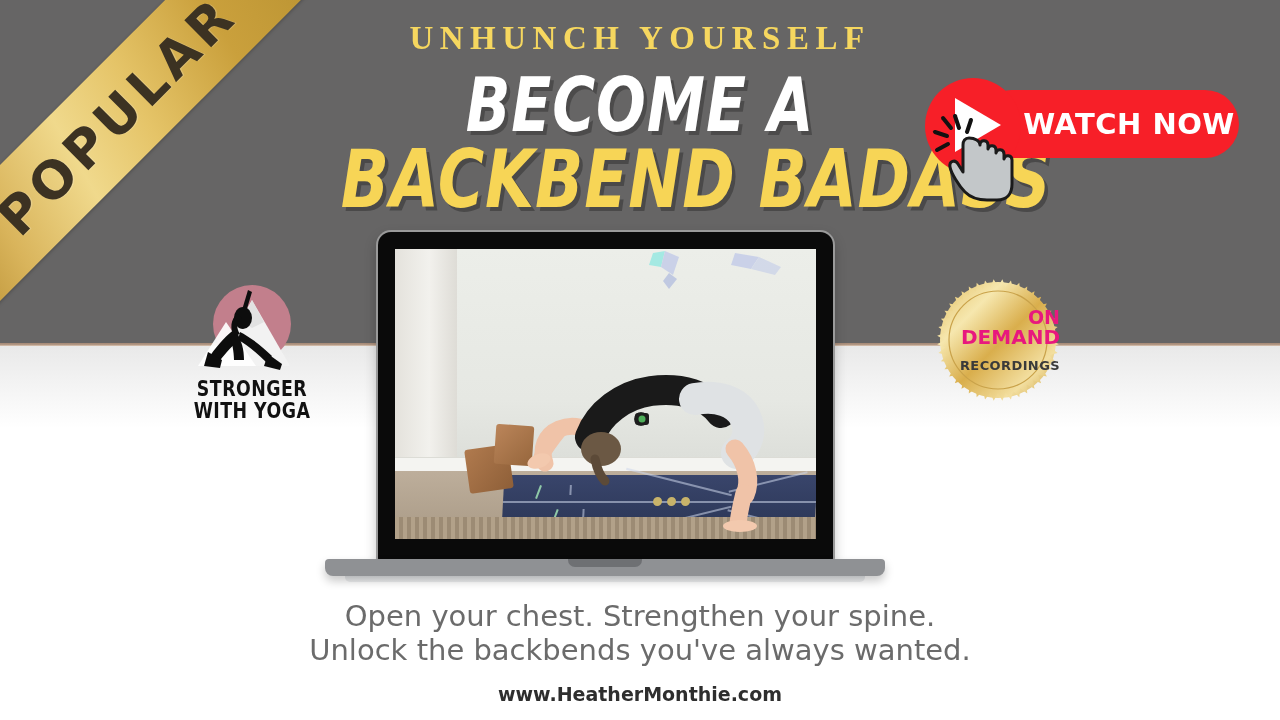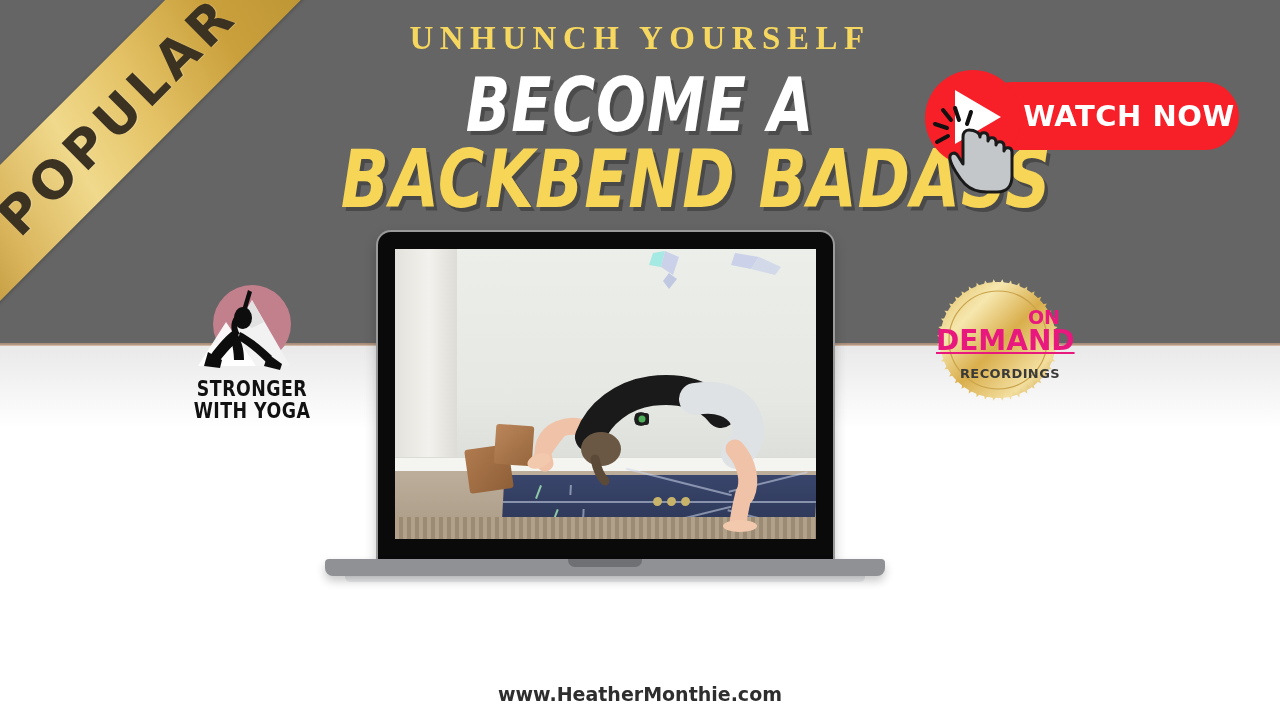--- a/index.html
+++ b/index.html
@@ -41,21 +41,21 @@
     font-family:"DejaVu Sans Condensed","Liberation Sans Narrow","Liberation Sans",sans-serif;
     font-weight:700;font-style:italic;line-height:.92;
     transform:scaleX(.88);transform-origin:center center;white-space:nowrap;
   }
   .h-white{font-size:74px;color:#ffffff;margin-top:16px;
            text-shadow:4px 4px 0 rgba(40,40,40,.42);letter-spacing:1px;}
   .h-yellow{font-size:80px;color:#f7d556;margin-top:4px;
             text-shadow:4px 4px 0 rgba(40,40,40,.45);letter-spacing:1px;}
 
   
-  .cta{position:absolute;left:925px;top:70px;width:320px;height:92px;}
+  .cta{position:absolute;left:925px;top:78px;width:320px;height:92px;}
   .cta-pill{position:absolute;left:52px;top:12px;width:262px;height:68px;
             background:#f71f28;border-radius:34px;
             display:flex;align-items:center;justify-content:center;
             padding-left:42px;box-sizing:border-box;}
   .cta-pill span{color:#fff;font-size:29px;font-weight:700;letter-spacing:.5px;
                  font-family:"DejaVu Sans", sans-serif;}
   .cta-badge{position:absolute;left:0;top:0;width:96px;height:96px;border-radius:50%;
              background:#f71f28;}
   .cta-badge svg{position:absolute;left:0;top:0;}
 
@@ -66,21 +66,21 @@
              font-family:"DejaVu Sans Condensed","Liberation Sans Narrow","Liberation Sans",sans-serif;
              font-weight:700;font-size:21px;line-height:1.06;color:#111;letter-spacing:.5px;
              transform:scaleX(.92);}
 
   
   .seal{position:absolute;left:936px;top:278px;width:124px;height:124px;}
   .seal svg{position:absolute;left:0;top:0;}
   .seal-text{position:absolute;left:0;top:30px;width:124px;text-align:right;}
   .seal-l1,.seal-l2{color:#e8187e;font-weight:700;font-family:"DejaVu Sans", sans-serif;line-height:1.02;}
   .seal-l1{font-size:19px;}
-  .seal-l2{font-size:28px;text-decoration:underline;}
+  .seal-l2{font-size:20px;}
   .seal-l3{color:#3a3a3a;font-weight:700;font-size:13px;letter-spacing:.4px;margin-top:10px;
            font-family:"DejaVu Sans", sans-serif;}
 
   
   .laptop{position:absolute;left:325px;top:232px;width:560px;height:355px;}
   .lid{position:absolute;left:53px;top:0;width:455px;height:330px;background:#0a0a0a;
        border-radius:13px 13px 4px 4px;
        box-shadow:0 0 0 2px #9a9a9a, 0 6px 14px rgba(0,0,0,.28);}
   .screen{position:absolute;left:17px;top:17px;width:421px;height:290px;overflow:hidden;background:#dfe1dd;}
   .base{position:absolute;left:0;top:327px;width:560px;height:17px;background:#8f9194;
@@ -260,15 +260,19 @@
             <circle cx="247" cy="170" r="3.5" fill="#4fae5a"></circle>
           </g>
         </svg>
       </div>
     </div>
     <div class="base"></div>
     <div class="base-notch"></div>
     <div class="base-foot"></div>
   </div>
 
+  <div class="tagline">
+    <div>Open your chest. Strengthen your spine.</div>
+    <div>Unlock the backbends you've always wanted.</div>
+  </div>
   <div class="url">www.HeatherMonthie.com</div>
 
 </div>
 
 </body></html>

